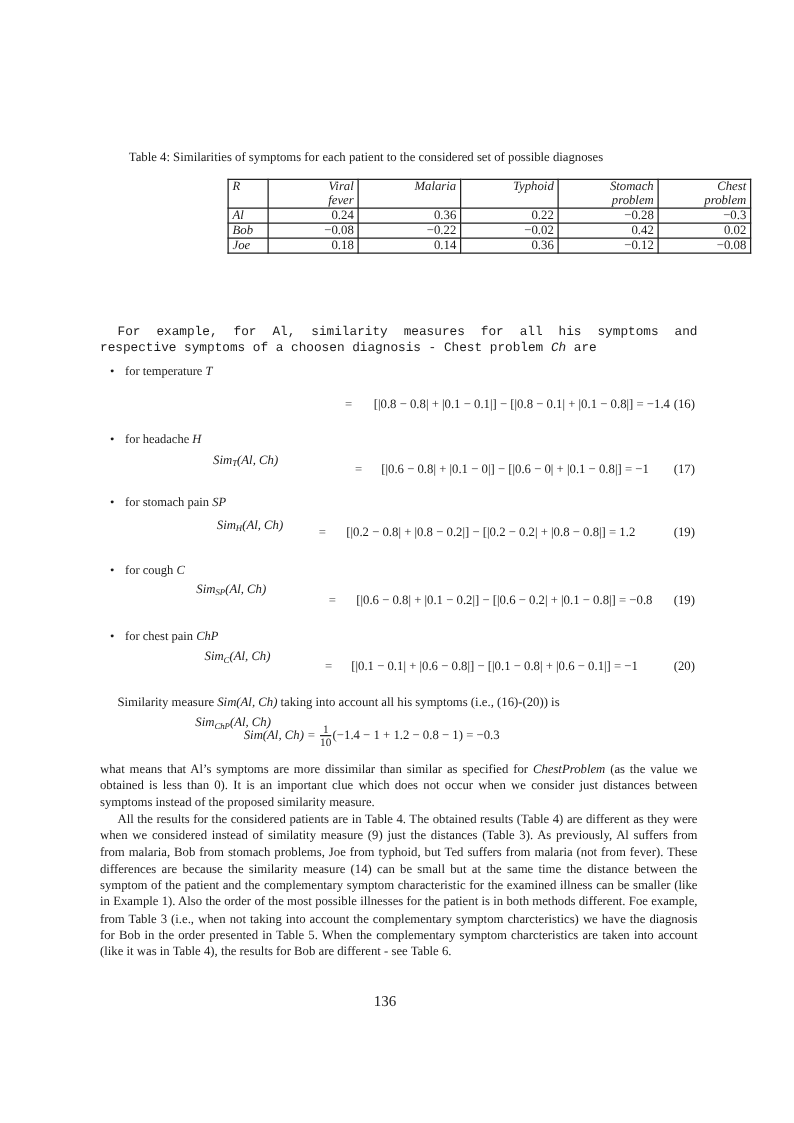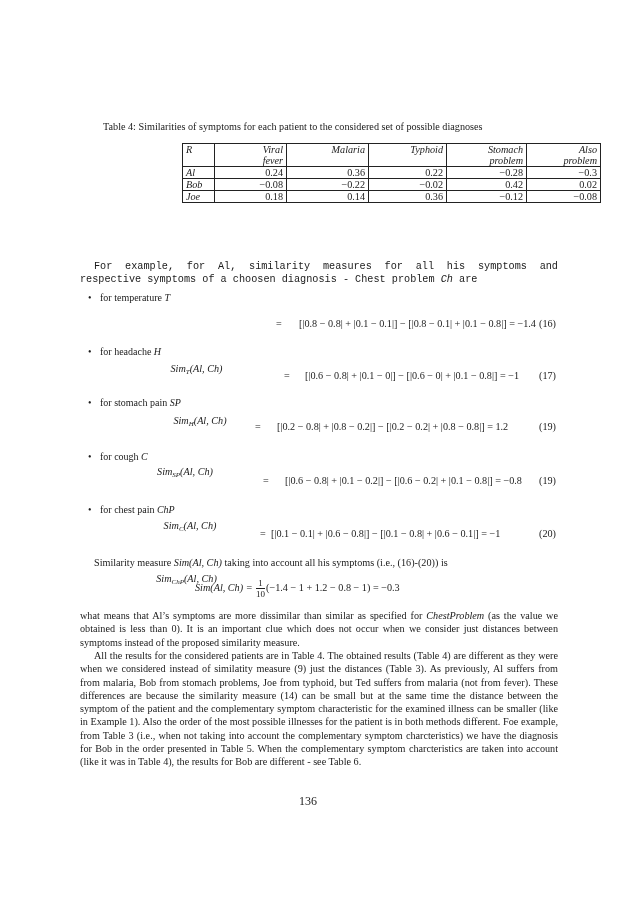--- a/index.html
+++ b/index.html
@@ -47,21 +47,21 @@
 <div class="abs caption">Table 4: Similarities of symptoms for each patient to the considered set of possible diagnoses</div>
 
 <table class="t4">
   <thead>
     <tr>
       <th class="rh col-r"><i>R</i></th>
       <th class="hd col-vf"><span>Viral</span><br><span>fever</span></th>
       <th class="hd col-m"><span>Malaria</span></th>
       <th class="hd col-t"><span>Typhoid</span></th>
       <th class="hd col-s"><span>Stomach</span><br><span>problem</span></th>
-      <th class="hd col-c"><span>Also</span><br><span>problem</span></th>
+      <th class="hd col-c"><span>Chest</span><br><span>problem</span></th>
     </tr>
   </thead>
   <tbody>
     <tr class="first-data">
       <td class="rh">Al</td>
       <td class="num">0.24</td>
       <td class="num">0.36</td>
       <td class="num">0.22</td>
       <td class="num">−0.28</td>
       <td class="num">−0.3</td>
@@ -128,21 +128,21 @@
   <span class="rhs" style="left:285px;">[|0.6 − 0.8| + |0.1 − 0.2|] − [|0.6 − 0.2| + |0.1 − 0.8|] = −0.8</span>
   <span class="eqnum" style="top:0;">(19)</span>
 </div>
 
 <div class="abs bullet" style="top:504px;">
   <span class="dot">•</span><span>for chest pain </span><i>ChP</i>
 </div>
 <div class="abs eq" style="top:528px; left:0; width:635px;">
   <span class="lhs" style="left:130px; width:113px;"><i>Sim</i><sub><i>ChP</i></sub><i>(Al, Ch)</i></span>
   <span class="eqs" style="left:260px;">=</span>
-  <span class="rhs" style="left:271px;">[|0.1 − 0.1| + |0.6 − 0.8|] − [|0.1 − 0.8| + |0.6 − 0.1|] = −1</span>
+  <span class="rhs" style="left:281px;">[|0.1 − 0.1| + |0.6 − 0.8|] − [|0.1 − 0.8| + |0.6 − 0.1|] = −1</span>
   <span class="eqnum" style="top:0;">(20)</span>
 </div>
 
 <div class="abs para" style="top:556px;">
   <span class="ind"></span><span>Similarity measure </span><i>Sim(Al, Ch)</i><span> taking into account all his symptoms (i.e., (16)-(20)) is</span>
 </div>
 
 <div class="abs eq" style="top:578px; left:195px;">
   <i>Sim(Al, Ch) =</i>
   <span class="frac"><span class="num">1</span><span class="den">10</span></span><span>(−1.4 − 1 + 1.2 − 0.8 − 1) = −0.3</span>

